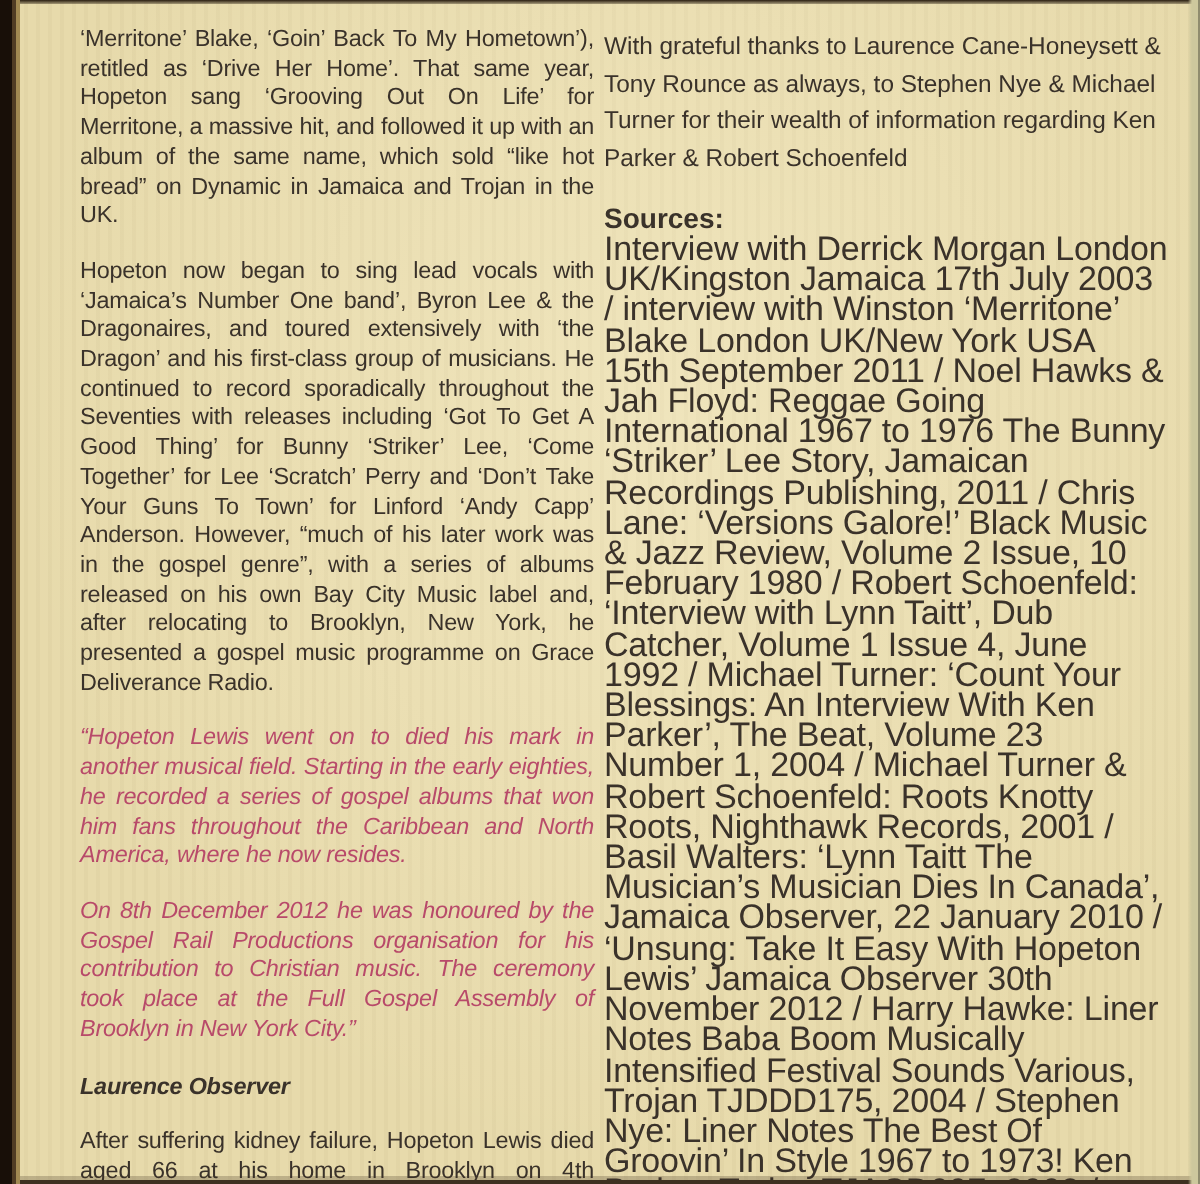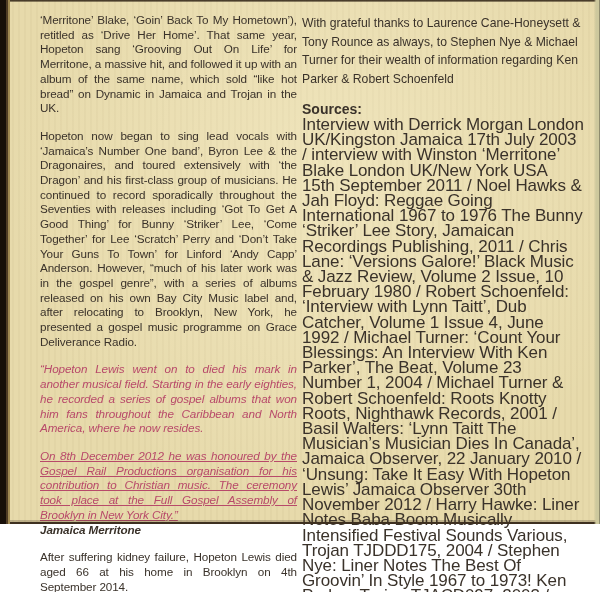--- a/index.html
+++ b/index.html
@@ -5,21 +5,21 @@
   html, body {
     margin: 0;
     padding: 0;
     width: 600px;
     height: 592px;
     overflow: hidden;
   }
   .page {
     position: relative;
     width: 600px;
-    height: 524px;
+    height: 592px;
     background:
       radial-gradient(ellipse at 55% 35%, rgba(255,248,220,0.35), rgba(0,0,0,0) 70%),
       repeating-linear-gradient(90deg, rgba(120,100,55,0.045) 0 2px, rgba(0,0,0,0) 2px 6px),
       #e7daab;
     font-family: "Liberation Sans", "DejaVu Sans", sans-serif;
     color: #3a322a;
     box-sizing: border-box;
   }
   
   .edge-left {
@@ -52,21 +52,21 @@
     line-height: 14.7px;
     letter-spacing: -0.1px;
   }
   .col-left p { margin: 0 0 13px 0; }
   .body-par { text-align: justify; }
   .quote-par {
     text-align: justify;
     font-style: italic;
     color: #b84a6a;
   }
-  .quote-par.last { margin-bottom: 0; text-decoration: underline; }
+  .quote-par.last { margin-bottom: 14px; }
   .attribution {
     font-weight: bold;
     font-style: italic;
     margin: 0 0 16px 0;
   }
   .closing-par { text-align: justify; margin-bottom: 20px; }
 
   .col-right {
     position: absolute;
     right: 16px;
@@ -100,21 +100,21 @@
   <div class="edge-left"></div>
   <div class="edge-top"></div>
   <div class="edge-bottom"></div>
   <div class="edge-right"></div>
 
   <div class="col-left">
     <p class="body-par">‘Merritone’ Blake, ‘Goin’ Back To My Hometown’), retitled as ‘Drive Her Home’. That same year, Hopeton sang ‘Grooving Out On Life’ for Merritone, a massive hit, and followed it up with an album of the same name, which sold “like hot bread” on Dynamic in Jamaica and Trojan in the UK.</p>
     <p class="body-par">Hopeton now began to sing lead vocals with ‘Jamaica’s Number One band’, Byron Lee &amp; the Dragonaires, and toured extensively with ‘the Dragon’ and his first-class group of musicians. He continued to record sporadically throughout the Seventies with releases including ‘Got To Get A Good Thing’ for Bunny ‘Striker’ Lee, ‘Come Together’ for Lee ‘Scratch’ Perry and ‘Don’t Take Your Guns To Town’ for Linford ‘Andy Capp’ Anderson. However, “much of his later work was in the gospel genre”, with a series of albums released on his own Bay City Music label and, after relocating to Brooklyn, New York, he presented a gospel music programme on Grace Deliverance Radio.</p>
     <p class="quote-par">“Hopeton Lewis went on to died his mark in another musical field. Starting in the early eighties, he recorded a series of gospel albums that won him fans throughout the Caribbean and North America, where he now resides.</p>
     <p class="quote-par last">On 8th December 2012 he was honoured by the Gospel Rail Productions organisation for his contribution to Christian music. The ceremony took place at the Full Gospel Assembly of Brooklyn in New York City.”</p>
-    <p class="attribution">Jamaica Merritone</p>
+    <p class="attribution">Laurence Observer</p>
     <p class="closing-par">After suffering kidney failure, Hopeton Lewis died aged 66 at his home in Brooklyn on 4th September 2014.</p>
 
   </div>
 
   <div class="col-right">
     <p class="thanks-par">With grateful thanks to Laurence Cane-Honeysett &amp; Tony Rounce as always, to Stephen Nye &amp; Michael Turner for their wealth of information regarding Ken Parker &amp; Robert Schoenfeld</p>
     <p class="sources-label">Sources:</p>
     <p class="sources-list">Interview with Derrick Morgan London UK/Kingston Jamaica 17th July 2003 / interview with Winston ‘Merritone’ Blake London UK/New York USA 15th September 2011 / Noel Hawks &amp; Jah Floyd: Reggae Going International 1967 to 1976 The Bunny ‘Striker’ Lee Story, Jamaican Recordings Publishing, 2011 / Chris Lane: ‘Versions Galore!’ Black Music &amp; Jazz Review, Volume 2 Issue, 10 February 1980 / Robert Schoenfeld: ‘Interview with Lynn Taitt’, Dub Catcher, Volume 1 Issue 4, June 1992 / Michael Turner: ‘Count Your Blessings: An Interview With Ken Parker’, The Beat, Volume 23 Number 1, 2004 / Michael Turner &amp; Robert Schoenfeld: Roots Knotty Roots, Nighthawk Records, 2001 / Basil Walters: ‘Lynn Taitt The Musician’s Musician Dies In Canada’, Jamaica Observer, 22 January 2010 / ‘Unsung: Take It Easy With Hopeton Lewis’ Jamaica Observer 30th November 2012 / Harry Hawke: Liner Notes Baba Boom Musically Intensified Festival Sounds Various, Trojan TJDDD175, 2004 / Stephen Nye: Liner Notes The Best Of Groovin’ In Style 1967 to 1973! Ken Parker, Trojan TJACD097, 2003 / https://downbeat-special.co.uk (Rob Chapman) / https://www.allmusic.com/album/the-best-of-groovin-in-style-1967-1973 (Tim Sendra) / https://trojanrecords.com/artist/ken-parker / www.dancecrasher.co.uk / https://www.discogs.com</p>
   </div>
 </div>

